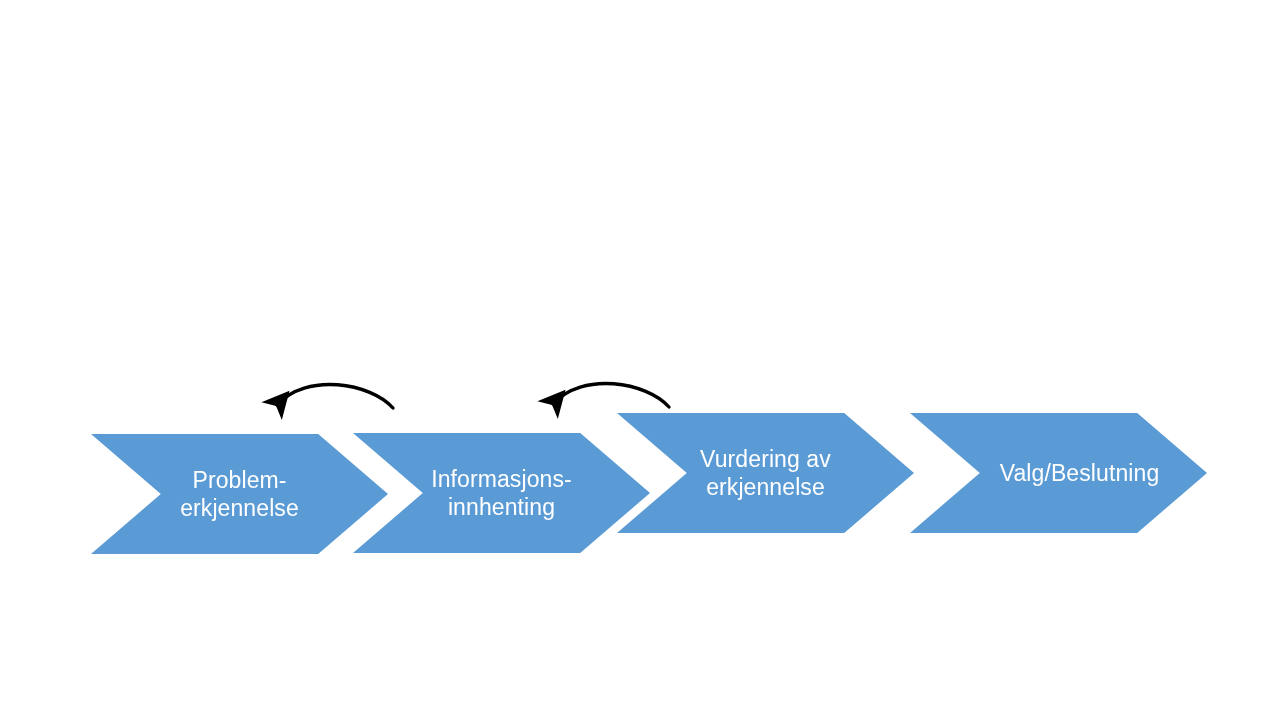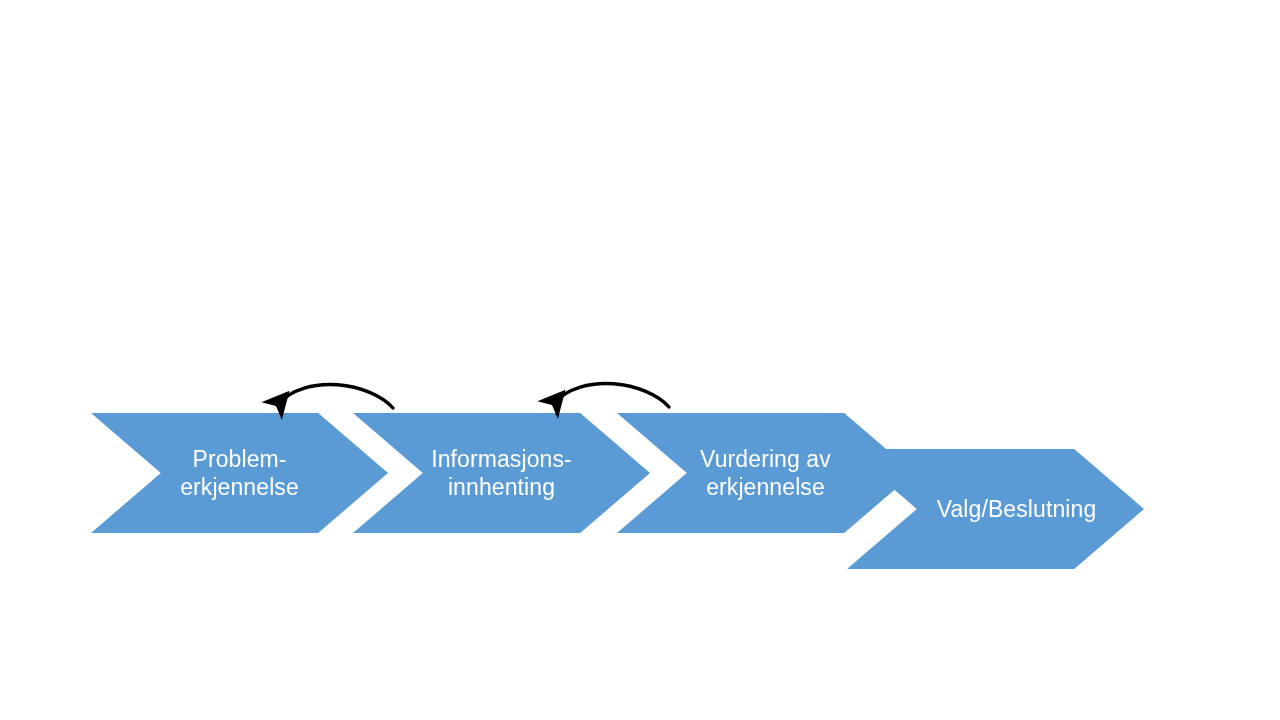--- a/index.html
+++ b/index.html
@@ -54,24 +54,24 @@
     align-items: center;
     justify-content: center;
     color: #ffffff;
     font-size: 23px;
     line-height: 28px;
     letter-spacing: 0.1px;
     text-align: center;
     white-space: pre-line;
     pointer-events: none;
   }
-  .chev-1 { left: 91px;  width: 297px; }
-  .chev-2 { left: 353px; width: 297px; }
+  .chev-1 { left: 91px;  width: 297px; margin-top: 21px; }
+  .chev-2 { left: 353px; width: 297px; margin-top: 20px; }
   .chev-3 { left: 617px; width: 297px; }
-  .chev-4 { left: 847px; width: 297px; margin-top: 36px; }
+  .chev-4 { left: 910px; width: 297px; }
 
   .chev-4 .label { padding-left: 42px; box-sizing: border-box; }
 
   .arrows {
     position: absolute;
     left: 0;
     top: 0;
     width: 1280px;
     height: 720px;
     pointer-events: none;

